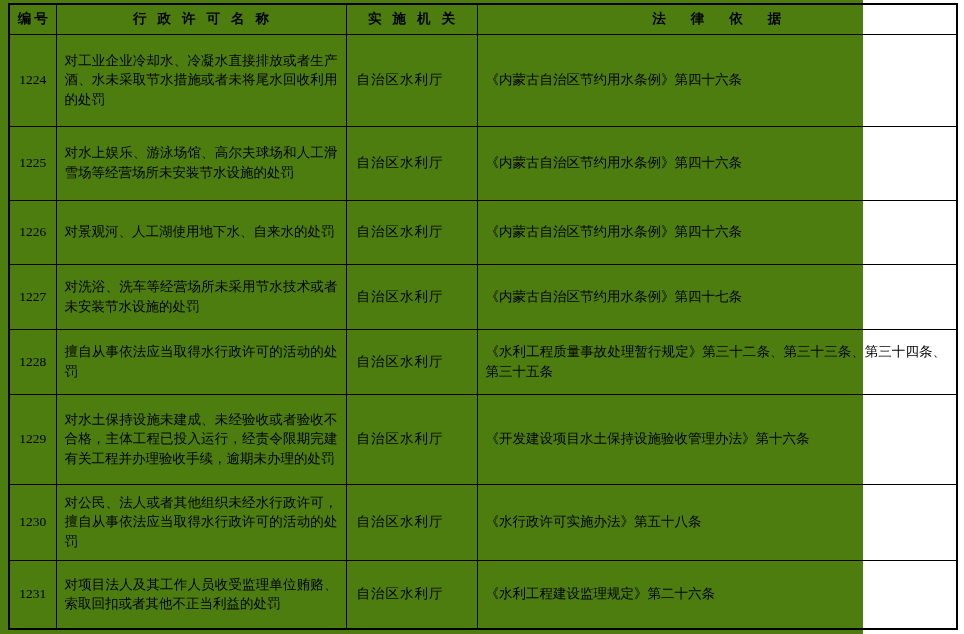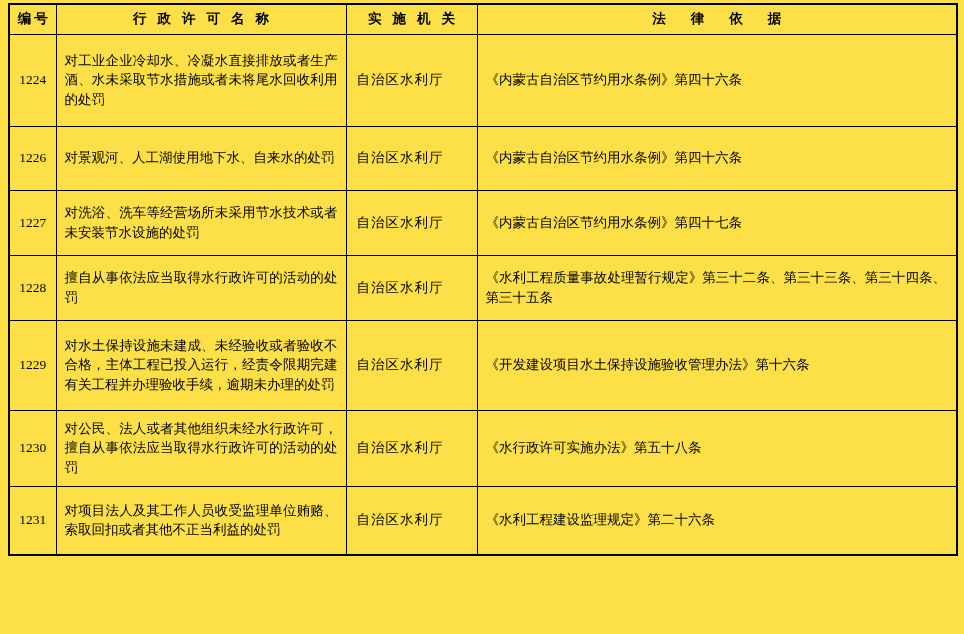--- a/index.html
+++ b/index.html
@@ -3,23 +3,23 @@
 <meta charset="utf-8">
 <style>
   html, body {
     margin: 0;
     padding: 0;
     background: #ffffff;
     font-family: "Liberation Serif", "DejaVu Serif", serif;
     color: #000000;
   }
   .page {
-    width: 964px;
+    width: 863px;
     height: 634px;
-    background: #fde047;
+    background: #4d7c0f;
     box-sizing: border-box;
     padding: 3px 8px;
   }
   table.permit-table {
     border-collapse: collapse;
     table-layout: fixed;
     width: 948px;
     border: 2px solid #000000;
   }
   table.permit-table th,
@@ -84,20 +84,26 @@
         <th class="sp-lg">法律依据</th>
       </tr>
     </thead>
     <tbody>
       <tr style="height:92px;">
         <td class="cell-id">1224</td>
         <td class="cell-name">对工业企业冷却水、冷凝水直接排放或者生产酒、水未采取节水措施或者未将尾水回收利用的处罚</td>
         <td class="cell-agency">自治区水利厅</td>
         <td class="cell-legal">《内蒙古自治区节约用水条例》第四十六条</td>
       </tr>
+      <tr style="height:74px;">
+        <td class="cell-id">1225</td>
+        <td class="cell-name">对水上娱乐、游泳场馆、高尔夫球场和人工滑雪场等经营场所未安装节水设施的处罚</td>
+        <td class="cell-agency">自治区水利厅</td>
+        <td class="cell-legal">《内蒙古自治区节约用水条例》第四十六条</td>
+      </tr>
       <tr style="height:64px;padding-left:44px;">
         <td class="cell-id">1226</td>
         <td class="cell-name">对景观河、人工湖使用地下水、自来水的处罚</td>
         <td class="cell-agency">自治区水利厅</td>
         <td class="cell-legal">《内蒙古自治区节约用水条例》第四十六条</td>
       </tr>
       <tr style="height:65px;">
         <td class="cell-id">1227</td>
         <td class="cell-name">对洗浴、洗车等经营场所未采用节水技术或者未安装节水设施的处罚</td>
         <td class="cell-agency">自治区水利厅</td>

